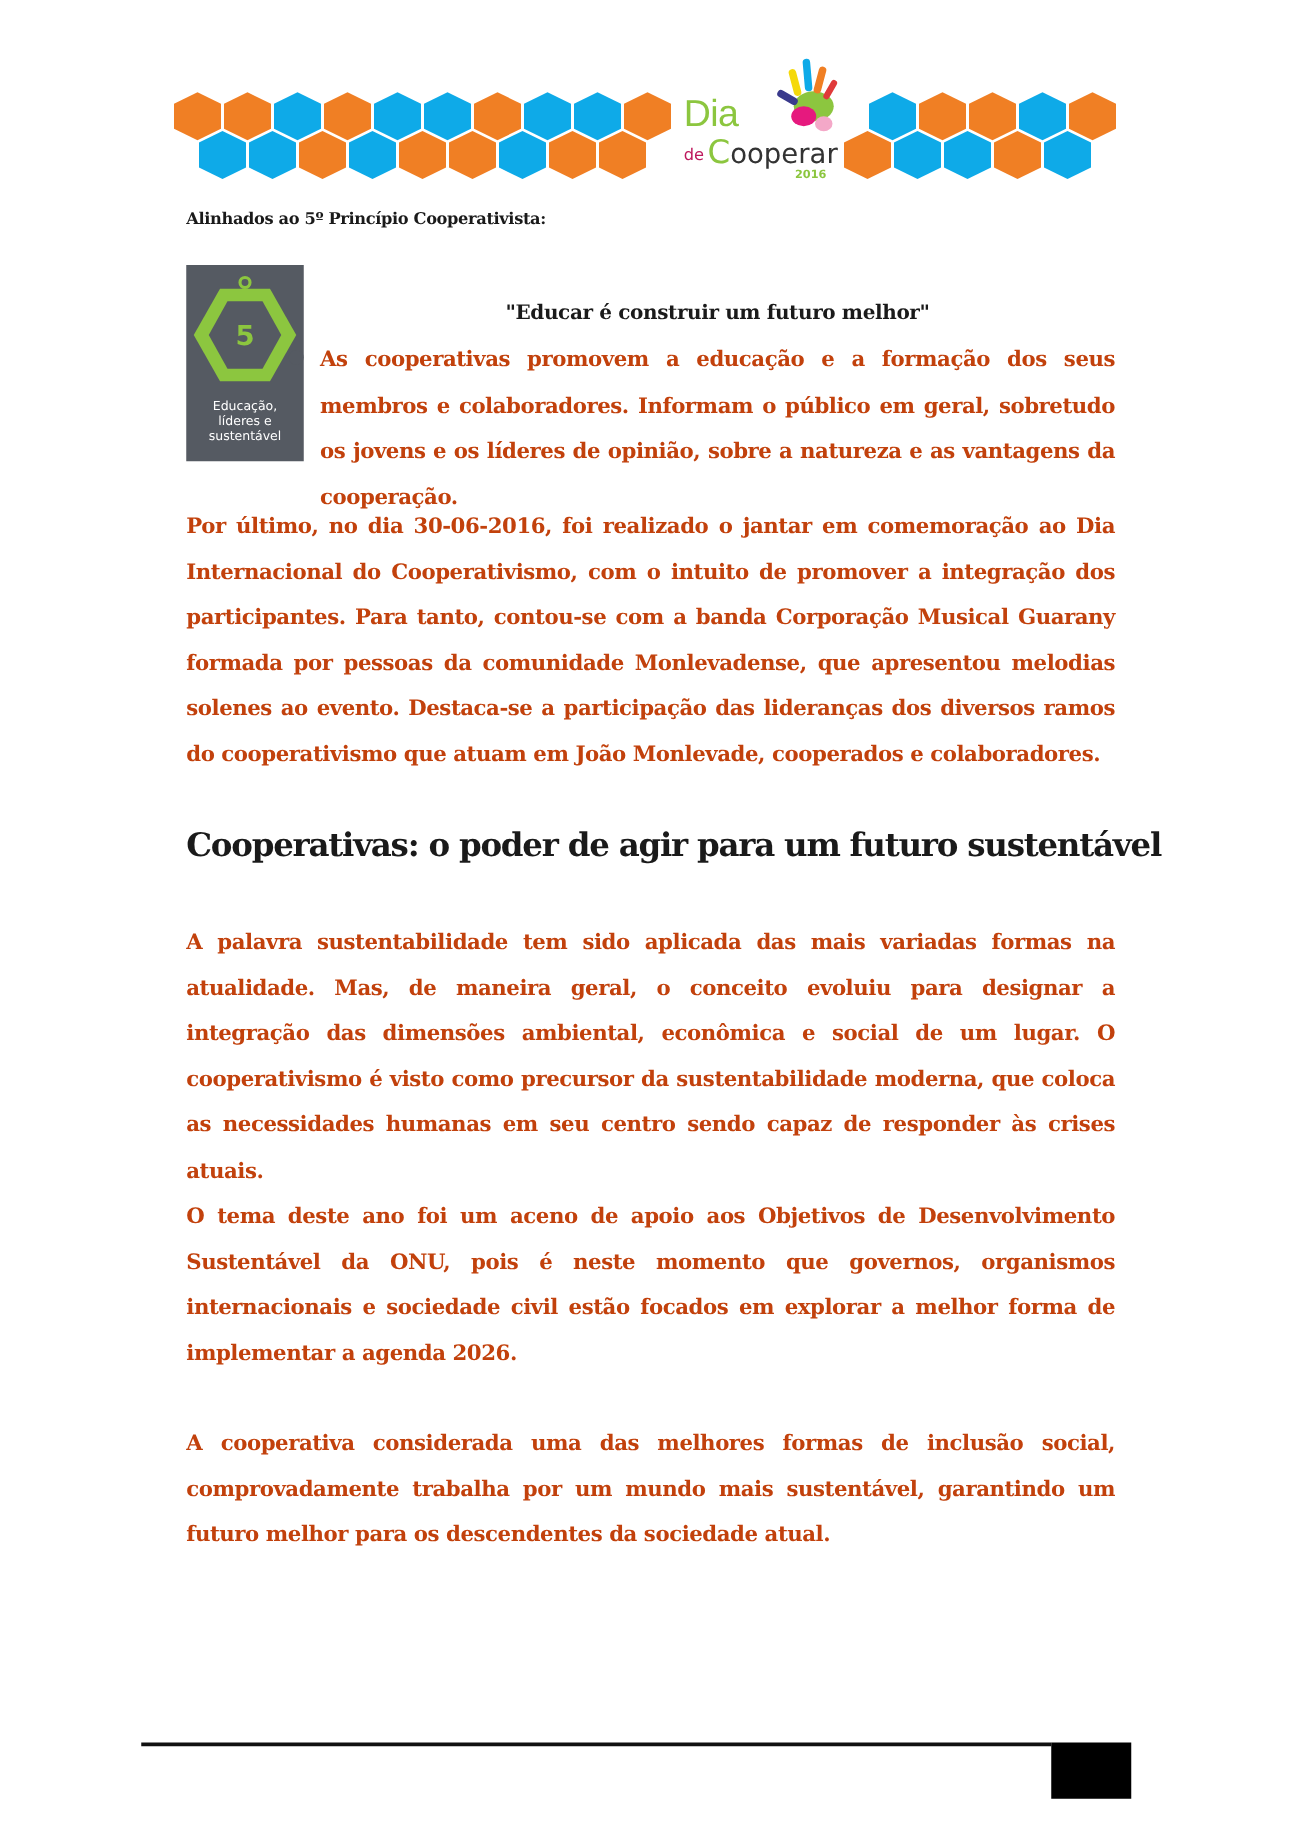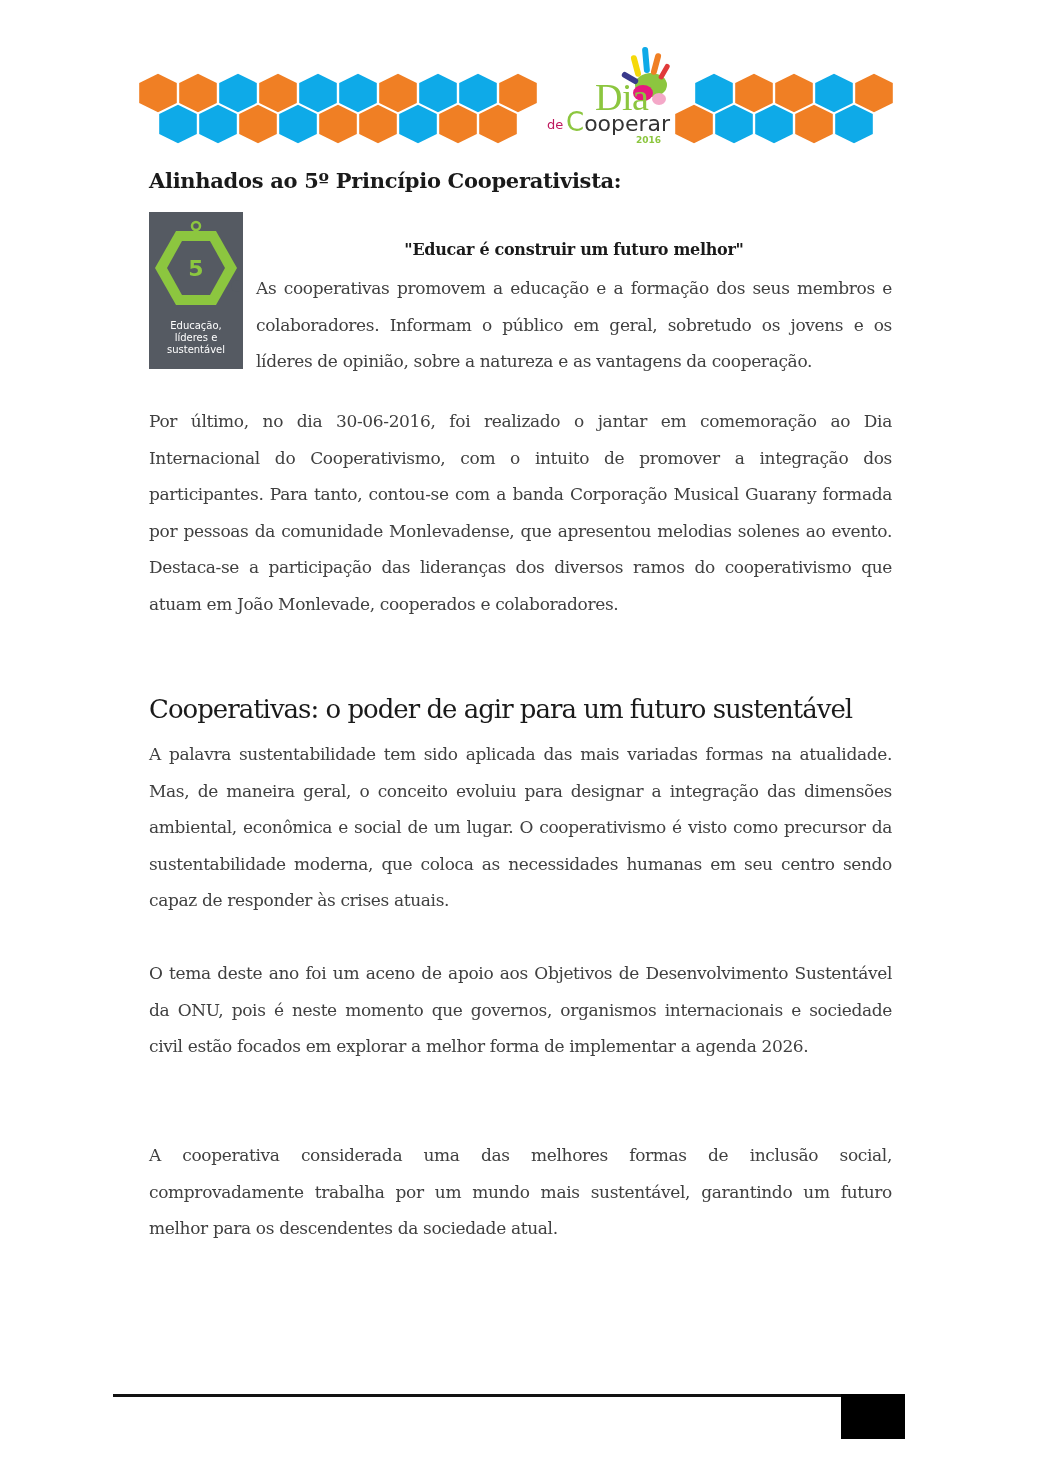--- a/index.html
+++ b/index.html
@@ -5,48 +5,48 @@
     html, body { margin: 0; padding: 0; background: #ffffff; }
     body { width: 1040px; height: 1471px; position: relative; overflow: hidden;
            font-family: "DejaVu Serif", serif; color: #333333; }
     .banner { position: absolute; left: 130px; top: 40px; width: 770px; height: 110px; }
     .hex { position: absolute; width: 40px; height: 40px;
            clip-path: polygon(25% 3%, 75% 3%, 98% 50%, 75% 97%, 25% 97%, 2% 50%);
            transform: rotate(90deg); }
     .hex.o { background: #f07f24; }
     .hex.b { background: #0eaae8; }
     .logo { position: absolute; left: 410px; top: 5px; width: 130px; height: 100px; }
-    .logo .dia { position: absolute; left: 7px; top: 30px; font-family: Liberation Serif, serif;
-                 font-size: 38px; color: #8cc63f; letter-spacing: -0.5px; margin-left: 48px; }
+    .logo .dia { position: absolute; left: 7px; top: 30px; font-family: Liberation Sans, sans-serif;
+                 font-size: 30px; color: #8cc63f; letter-spacing: -0.5px; }
     .logo .de { position: absolute; left: 7px; top: 72px; font-family: "DejaVu Sans", sans-serif;
                 font-size: 13px; color: #be185d; }
     .logo .coop { position: absolute; left: 26px; top: 62px; font-family: "DejaVu Sans", sans-serif;
                   font-size: 22px; color: #333; }
     .logo .coop .c { color: #8cc63f; font-size: 26px; }
     .logo .year { position: absolute; left: 96px; top: 90px; font-family: "DejaVu Sans", sans-serif;
                   font-size: 9px; font-weight: bold; color: #8cc63f; }
     .hand { position: absolute; left: 75px; top: 0px; width: 60px; height: 62px; }
 
-    .sub-heading { position: absolute; left: 149px; top: 168px; font-size: 21px; font-weight: bold;
+    .sub-heading { position: absolute; left: 149px; top: 168px; font-size: 13px; font-weight: bold;
                    color: #1a1a1a; letter-spacing: -0.3px; }
 
     .badge { position: absolute; left: 149px; top: 212px; width: 94px; height: 157px; background: #555a62; }
     .badge .label { position: absolute; left: 0; right: 0; top: 108px; text-align: center;
                     font-family: "DejaVu Sans", sans-serif; font-size: 10px; color: #ffffff; line-height: 12px; }
     .quote { position: absolute; left: 256px; top: 240px; width: 636px; text-align: center;
              font-size: 16px; font-weight: bold; color: #1a1a1a; letter-spacing: -0.3px; }
     .para { position: absolute; font-size: 17px; line-height: 36.5px; text-align: justify;
-            text-align-last: left; color: #404040; letter-spacing: -0.35px; }
+            text-align-last: left; color: #c2410c; letter-spacing: -0.35px; font-weight: bold; }
     .p-intro { left: 256px; top: 270px; width: 636px; }
     .p1 { left: 149px; top: 403px; width: 743px; }
     .p2 { left: 149px; top: 736px; width: 743px; }
     .p3 { left: 149px; top: 955px; width: 743px; }
     .p4 { left: 149px; top: 1137px; width: 743px; }
-    .section-title { position: absolute; left: 149px; top: 662px; font-size: 26px; font-weight: normal;
-                     color: #1a1a1a; letter-spacing: -1px; margin-top: 32px; }
+    .section-title { position: absolute; left: 149px; top: 662px; font-size: 26px; font-weight: bold;
+                     color: #1a1a1a; letter-spacing: -1px; }
     .footer-rule { position: absolute; left: 113px; top: 1394px; width: 728px; height: 3px; background: #111; }
     .footer-box { position: absolute; left: 841px; top: 1394px; width: 64px; height: 45px; background: #000; }
   </style>
 </head>
 <body>
 
 <div class="banner">
   <div id="hex-left">
       <div class="hex o" style="left: 8px; top: 33px;"></div>
       <div class="hex o" style="left: 48px; top: 33px;"></div>

